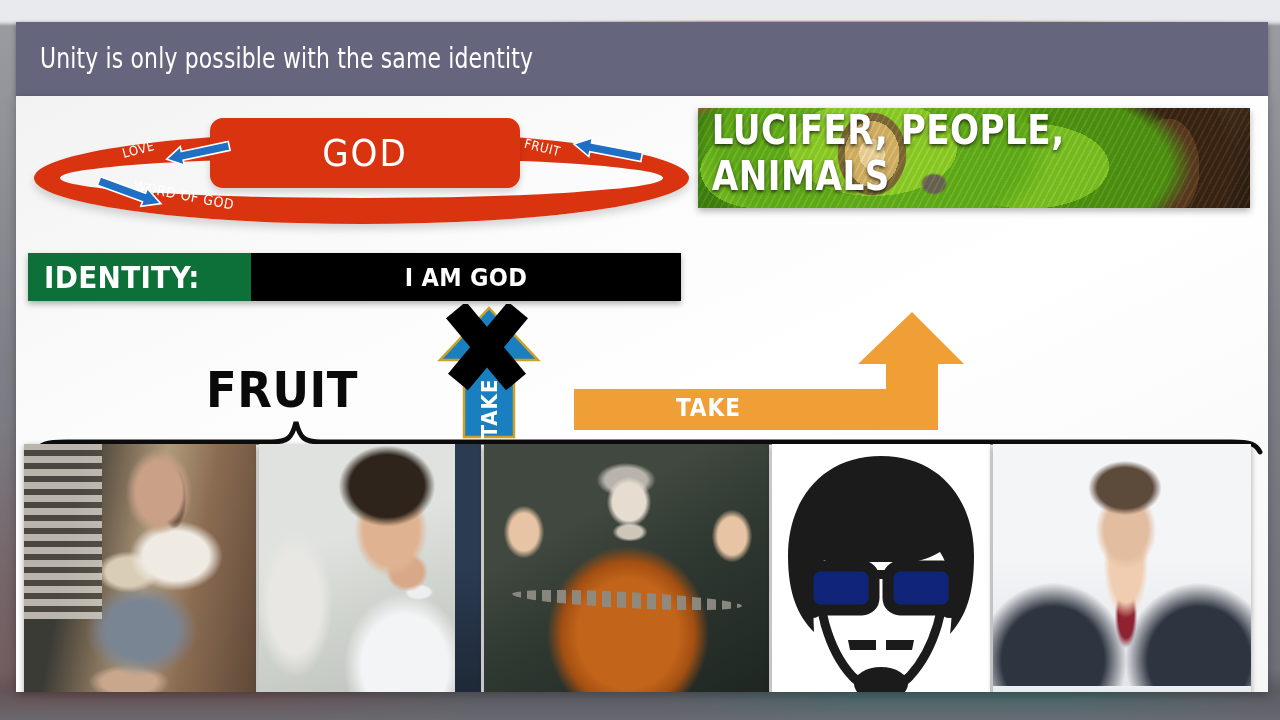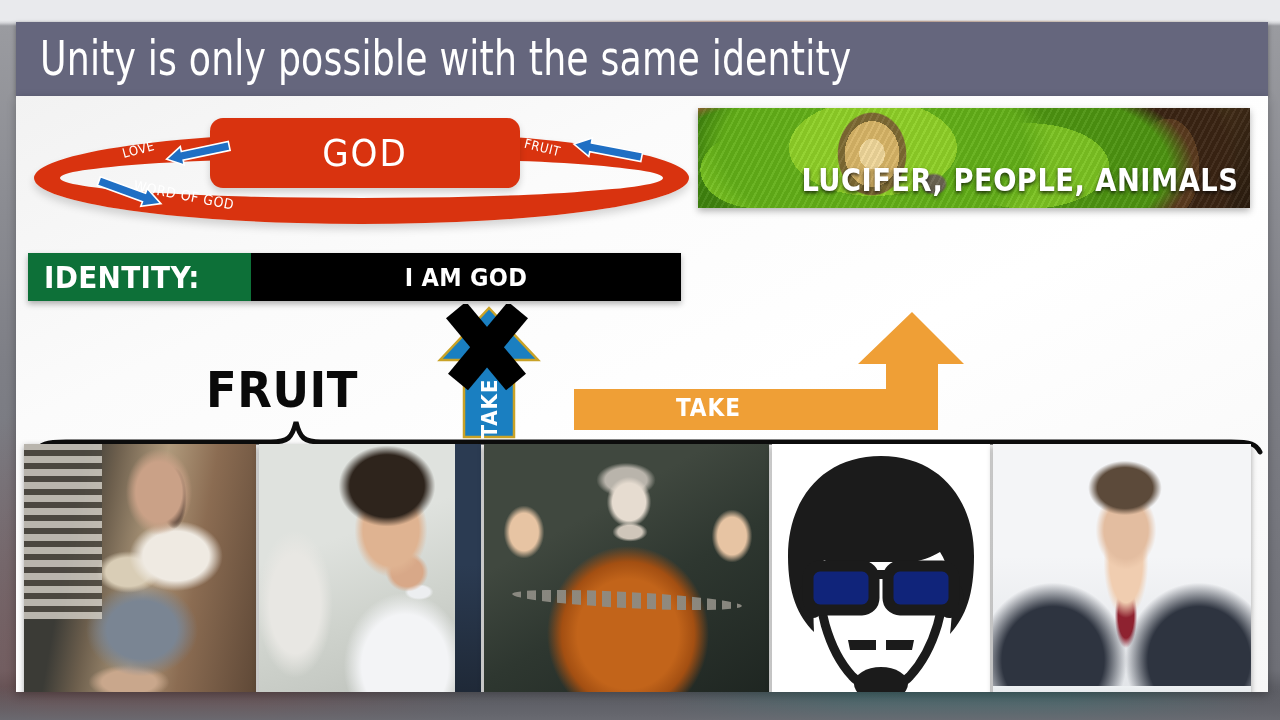--- a/index.html
+++ b/index.html
@@ -34,21 +34,21 @@
   }
 
   
   #titlebar{
     position:absolute; left:0; top:0; width:1252px; height:74px;
     background:#65667d;
     box-shadow:0 2px 5px rgba(0,0,0,.35);
   }
   #titlebar .t{
     position:absolute; left:24px; top:50%; transform:translateY(-52%);
-    color:#ffffff; font-size:48px; font-weight:300; letter-spacing:.2px;
+    color:#ffffff; font-size:29px; font-weight:300; letter-spacing:.2px;
     font-family:"DejaVu Sans Condensed","Liberation Sans", sans-serif;
     transform-origin:left center;
     white-space:nowrap;
   }
   #titlebar .t span{ display:inline-block; transform:scaleX(.84); transform-origin:left center; }
 
   
   #body{
     position:absolute; left:0; top:74px; width:1252px; height:596px;
     background:linear-gradient(155deg,#f2f2f2 0%, #fbfbfb 28%, #ffffff 55%, #f6f6f6 100%);
@@ -103,22 +103,22 @@
       radial-gradient(ellipse 70px 110px at 470px 60px, #5a3a1e 0 45%, #3a2413 0 85%, rgba(0,0,0,0) 100%),
       radial-gradient(ellipse 90px 70px at 392px 14px, #4e3419 0 45%, rgba(0,0,0,0) 85%),
       linear-gradient(120deg,#a8603a 0 10%, #5e8c1c 22%, #63a319 55%, #3f2a16 88%, #2a1c0f 100%);
   }
   #snake .img:before{
     content:""; position:absolute; inset:0;
     background:repeating-linear-gradient(118deg, rgba(255,255,255,.07) 0 2px, rgba(0,0,0,.07) 2px 6px);
     opacity:.8;
   }
   #snake .cap{
-    position:absolute; left:0; right:0; bottom:9px; text-align:right;
-    color:#fff; font-size:32px; font-weight:700; letter-spacing:.5px;
+    position:absolute; left:0; right:0; bottom:9px; text-align:left;
+    color:#fff; font-size:40px; font-weight:700; letter-spacing:.5px;
     font-family:"DejaVu Sans Condensed","Liberation Sans", sans-serif;
     text-shadow:0 2px 4px rgba(0,0,0,.7);
   }
   #snake .cap span{ display:inline-block; transform:scaleX(.95); }
 
   
   #identity{ position:absolute; left:12px; top:157px; height:48px; display:flex;
              box-shadow:0 3px 6px rgba(0,0,0,.3); }
   #identity .green{
     background:#0d7038; width:223px; display:flex; align-items:center; padding-left:16px;

